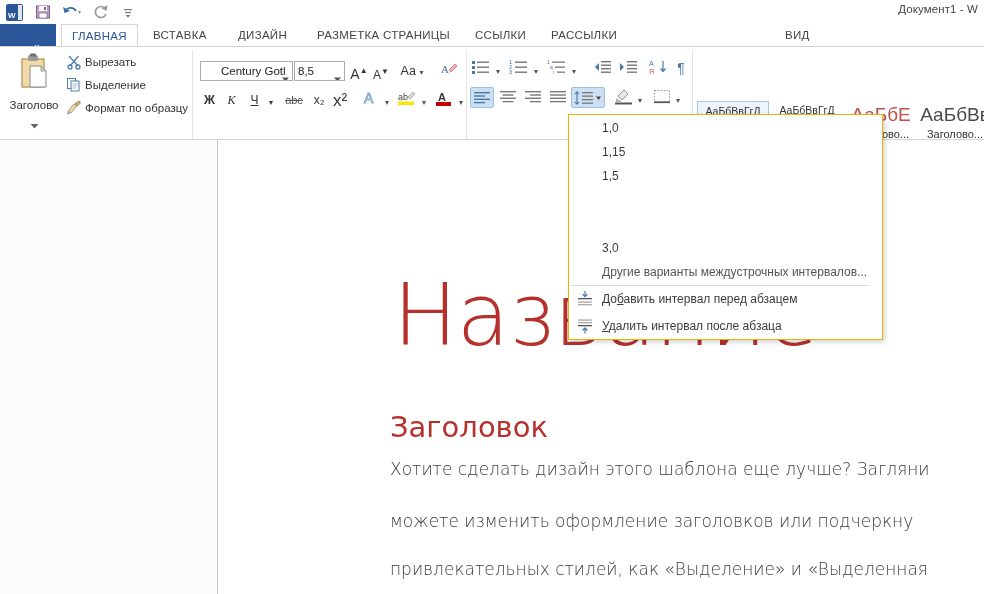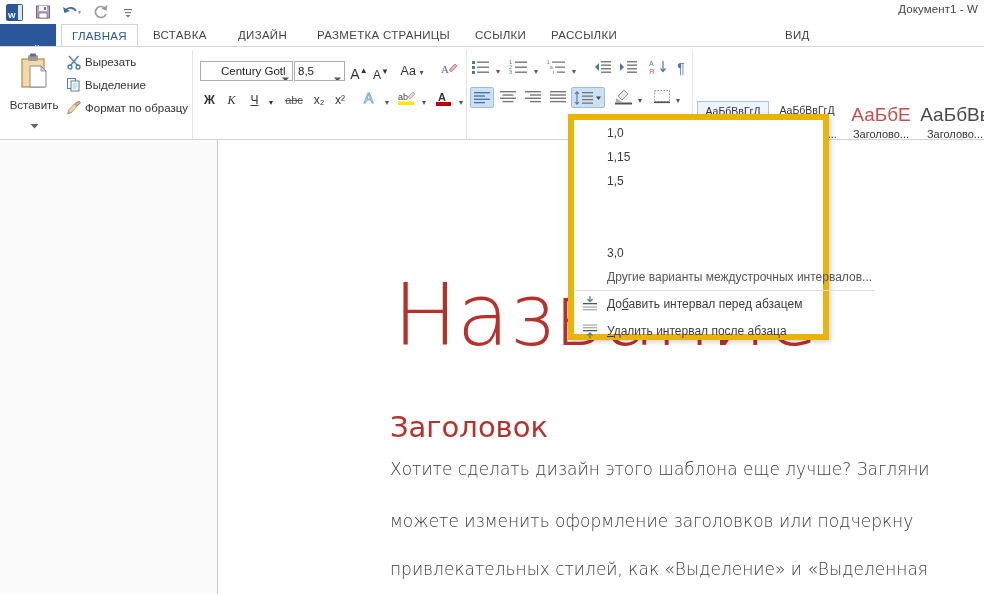--- a/index.html
+++ b/index.html
@@ -79,22 +79,22 @@
     position:absolute; left:172px; top:270px; font-size:29px; color:#b7312c;
     font-family:"DejaVu Sans", sans-serif; font-weight:400; white-space:nowrap;
   }
   .doc-p {
     position:absolute; left:172px; font-size:17px; color:#3b3b3b;
     font-family:"DejaVu Sans", sans-serif; font-weight:300; white-space:nowrap;
   }
 
   
   .menu {
-    position:absolute; left:568px; top:114px; width:261px; height:226px;
-    background:#ffffff; border:6px solid #eab308;
+    position:absolute; left:568px; top:114px; width:315px; height:226px;
+    background:#ffffff; border:1px solid #eab308;
     box-shadow: 2px 2px 5px rgba(0,0,0,.18);
   }
   .menu-gutter { position:absolute; left:0; top:0; width:30px; height:100%; background:#ffffff; }
   .menu-item {
     position:absolute; left:1px; width:300px; height:24px; line-height:24px;
     font-size:12px; color:#3b3b3b; padding-left:32px; white-space:nowrap;
   }
   .menu-item.sel { background:#cddcec; }
   .menu-sep { position:absolute; left:1px; width:300px; height:1px; background:#dcdcdc; }
   .menu-ico { position:absolute; left:6px; width:18px; height:18px; }
@@ -159,21 +159,21 @@
   <div class="ribbon">
 
     <div class="paste-btn">
       <svg width="40" height="44" viewBox="0 0 40 44" style="margin-top:2px;">
         <rect x="8" y="6" width="22" height="28" fill="#f2d9a8" stroke="#b08d4f" stroke-width="1.2"></rect>
         <rect x="14" y="2" width="10" height="6" rx="1.5" fill="#9a9a9a"></rect>
         <rect x="16" y="0.5" width="6" height="3" rx="1" fill="#6f6f6f"></rect>
         <polygon points="16,13 27,13 32,18 32,34 16,34" fill="#ffffff" stroke="#8a8a8a" stroke-width="1"></polygon>
         <polygon points="27,13 32,18 27,18" fill="#d8d8d8" stroke="#8a8a8a" stroke-width=".8"></polygon>
       </svg>
-      <div class="paste-label">Вставить</div>
+      <div class="paste-label">Заголово</div>
       <div class="paste-caret">
         <svg width="9" height="6" viewBox="0 0 9 6">
             <path d="M0.5 1 L8.5 1 L4.5 5.5 Z" fill="#666"></path>
           </svg>
       </div>
     </div>
 
     <div class="cb-item" style="top:6px;">
       <span class="cb-ico">
         <svg width="16" height="16" viewBox="0 0 16 16">
@@ -263,21 +263,21 @@
     <div class="ic-btn" style="left:245px; top:43px; width:19px; text-decoration:underline;">
       <span>Ч</span>
     </div>
     <div class="ic-btn" style="left:265px; top:45px; width:12px; font-size:8px;">▾</div>
     <div class="ic-btn" style="left:281px; top:43px; width:26px; font-size:11px; text-decoration:line-through; color:#555;">
       <span>abc</span>
     </div>
     <div class="ic-btn" style="left:309px; top:43px; width:20px; font-size:12px;">
       <span>x₂</span>
     </div>
-    <div class="ic-btn" style="left:330px; top:43px; width:20px; font-size:12px;">
+    <div class="ic-btn" style="left:330px; top:43px; width:20px; font-size:17px;">
       <span>x²</span>
     </div>
     <div class="ic-btn" style="left:360px; top:42px; width:22px;">
       <svg width="18" height="18" viewBox="0 0 18 18">
         <text x="2" y="14" font-size="14" fill="none" stroke="#7ba7d0" stroke-width=".9" font-family="Liberation Sans, sans-serif">A</text>
       </svg>
     </div>
     <div class="ic-btn" style="left:381px; top:45px; width:12px; font-size:8px; color:#555;">▾</div>
     <div class="ic-btn" style="left:396px; top:42px; width:22px;">
       <svg width="20" height="18" viewBox="0 0 20 18">

